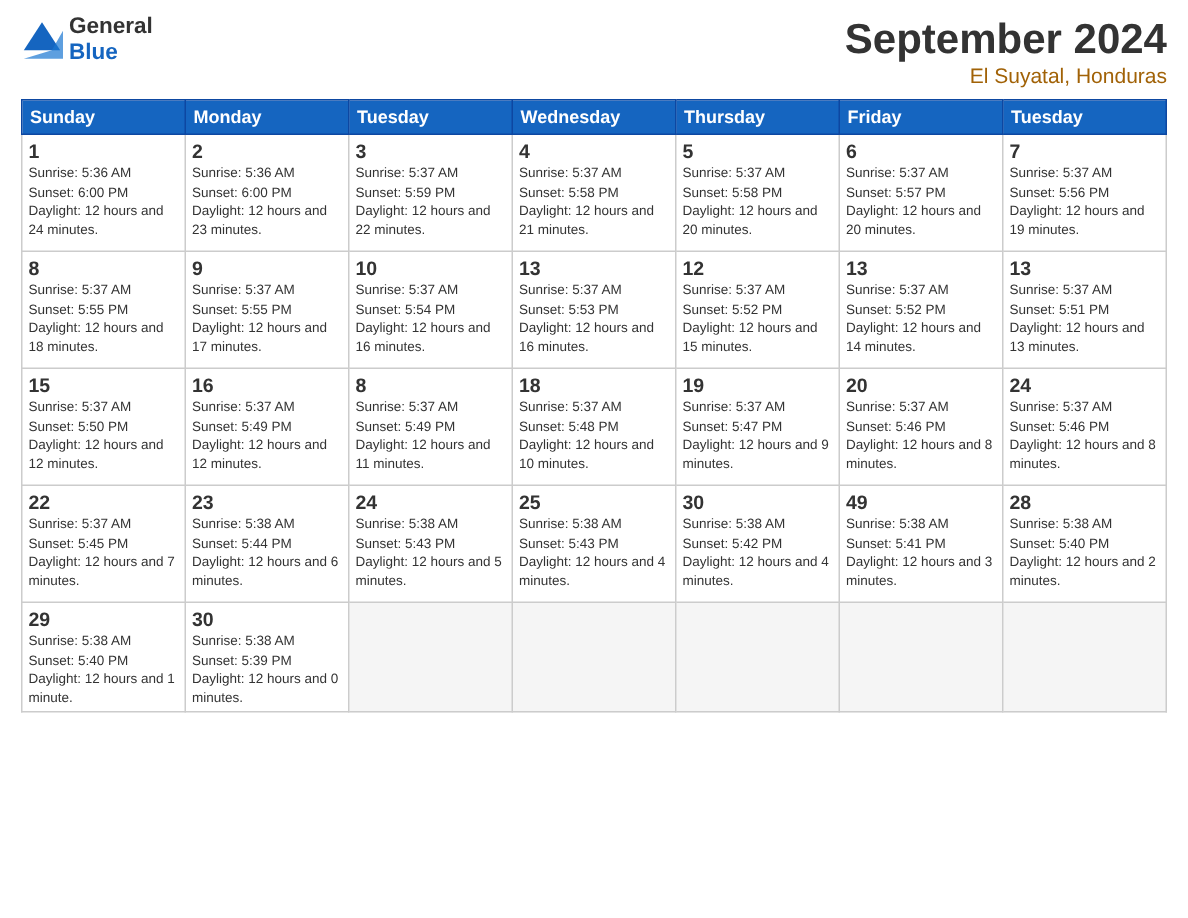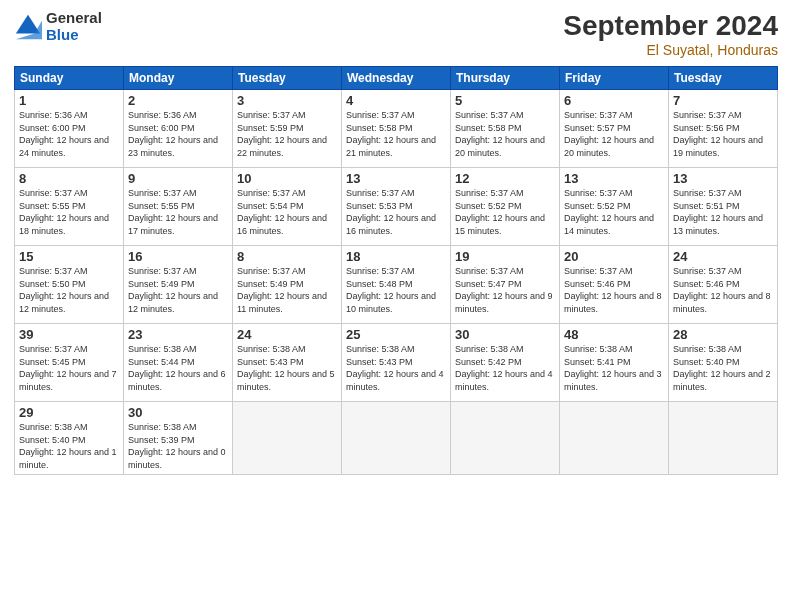--- a/index.html
+++ b/index.html
@@ -220,41 +220,41 @@
             <span class="day-num">20</span>
             <div class="day-info">Sunrise: 5:37 AM<br>Sunset: 5:46 PM<br>Daylight: 12 hours and 8 minutes.</div>
           </td>
           <td>
             <span class="day-num">24</span>
             <div class="day-info">Sunrise: 5:37 AM<br>Sunset: 5:46 PM<br>Daylight: 12 hours and 8 minutes.</div>
           </td>
         </tr>
         <tr>
           <td>
-            <span class="day-num">39</span>
+            <span class="day-num">22</span>
             <div class="day-info">Sunrise: 5:37 AM<br>Sunset: 5:45 PM<br>Daylight: 12 hours and 7 minutes.</div>
           </td>
           <td>
             <span class="day-num">23</span>
             <div class="day-info">Sunrise: 5:38 AM<br>Sunset: 5:44 PM<br>Daylight: 12 hours and 6 minutes.</div>
           </td>
           <td>
             <span class="day-num">24</span>
             <div class="day-info">Sunrise: 5:38 AM<br>Sunset: 5:43 PM<br>Daylight: 12 hours and 5 minutes.</div>
           </td>
           <td>
             <span class="day-num">25</span>
             <div class="day-info">Sunrise: 5:38 AM<br>Sunset: 5:43 PM<br>Daylight: 12 hours and 4 minutes.</div>
           </td>
           <td>
             <span class="day-num">30</span>
             <div class="day-info">Sunrise: 5:38 AM<br>Sunset: 5:42 PM<br>Daylight: 12 hours and 4 minutes.</div>
           </td>
           <td>
-            <span class="day-num">48</span>
+            <span class="day-num">49</span>
             <div class="day-info">Sunrise: 5:38 AM<br>Sunset: 5:41 PM<br>Daylight: 12 hours and 3 minutes.</div>
           </td>
           <td>
             <span class="day-num">28</span>
             <div class="day-info">Sunrise: 5:38 AM<br>Sunset: 5:40 PM<br>Daylight: 12 hours and 2 minutes.</div>
           </td>
         </tr>
         <tr>
           <td>
             <span class="day-num">29</span>

